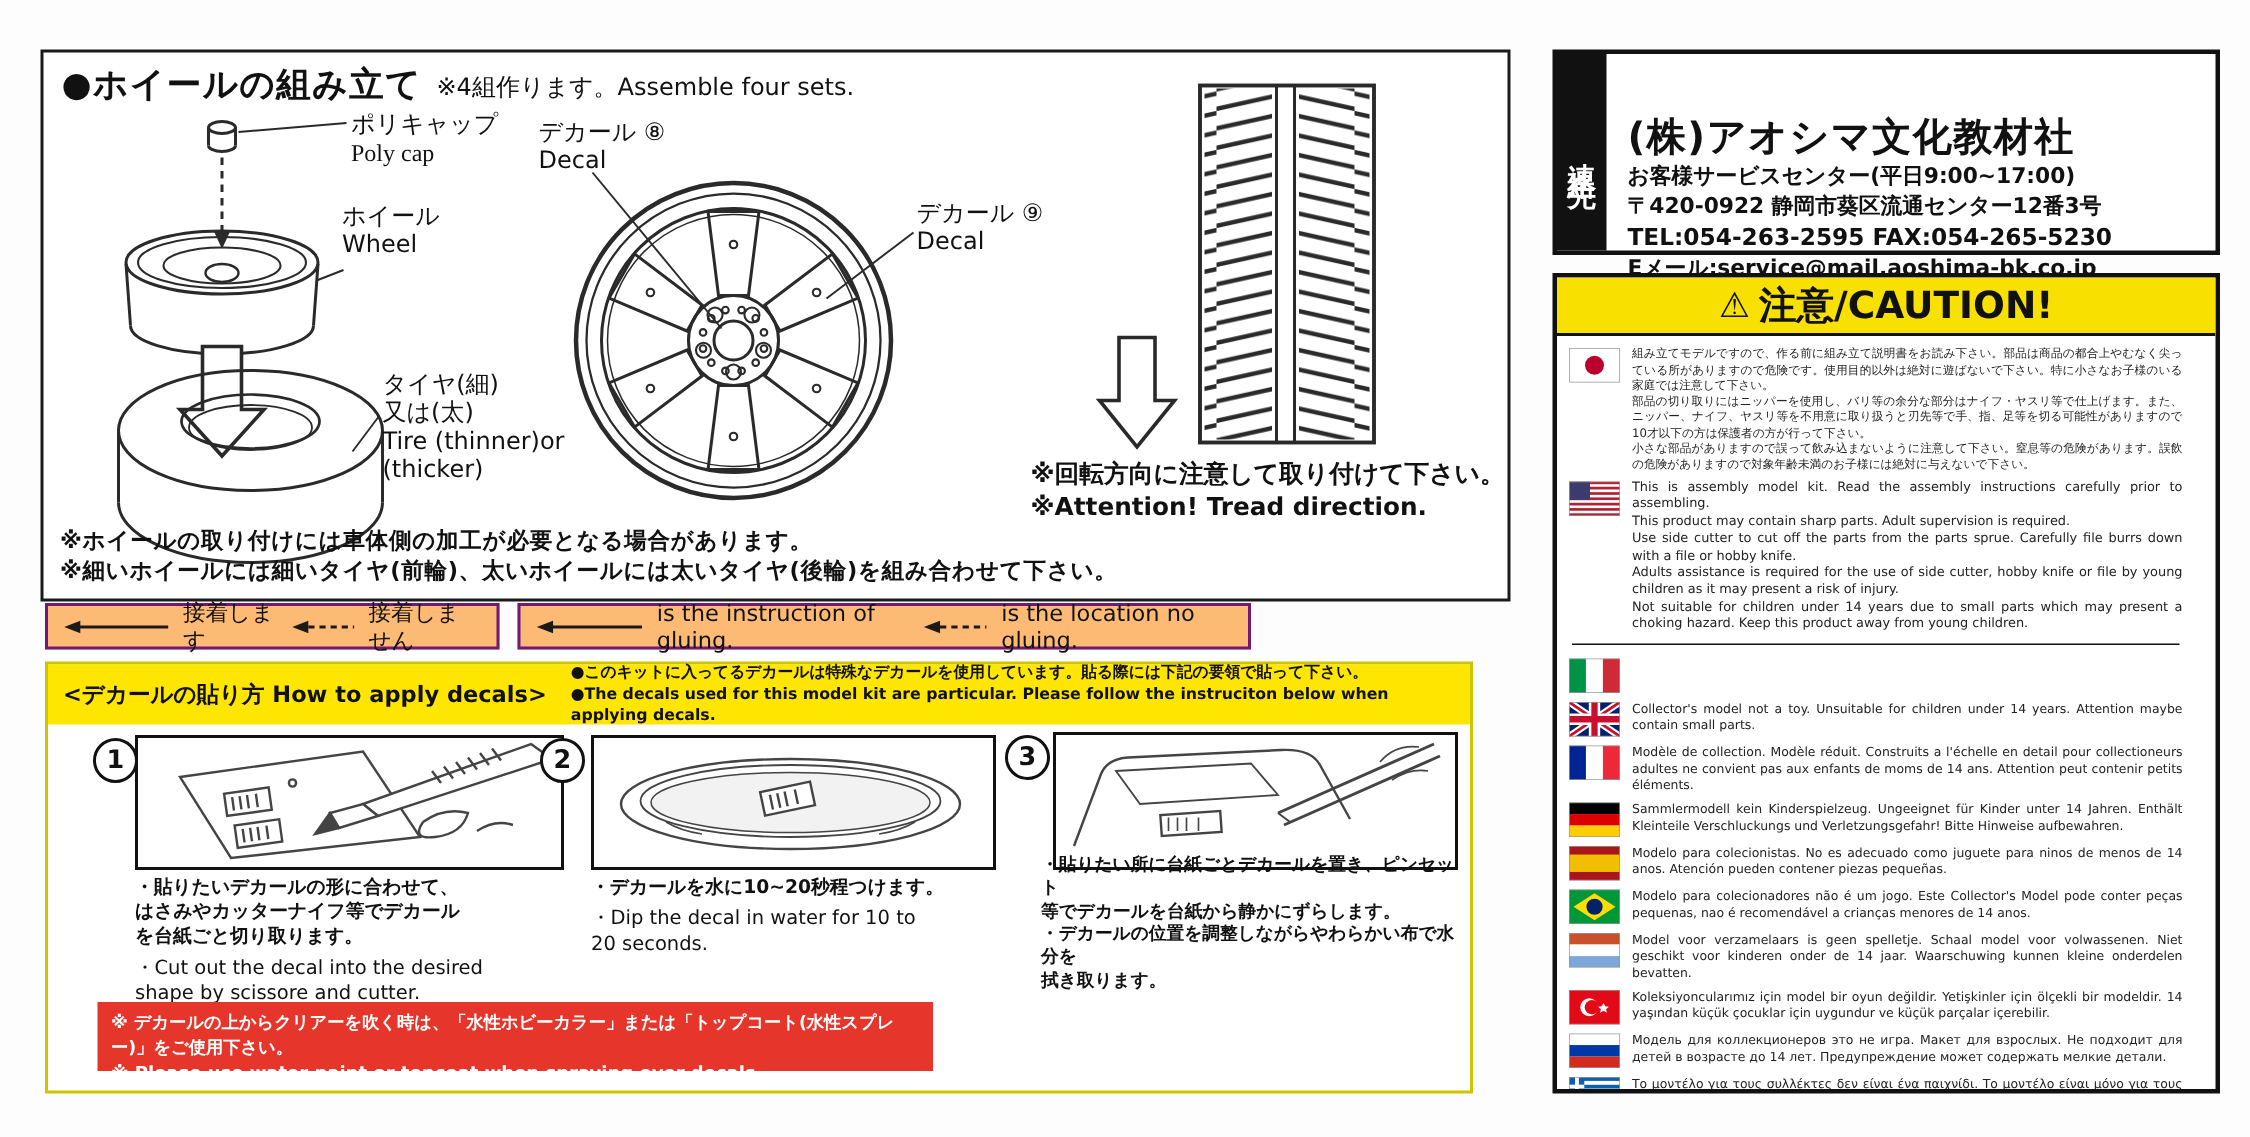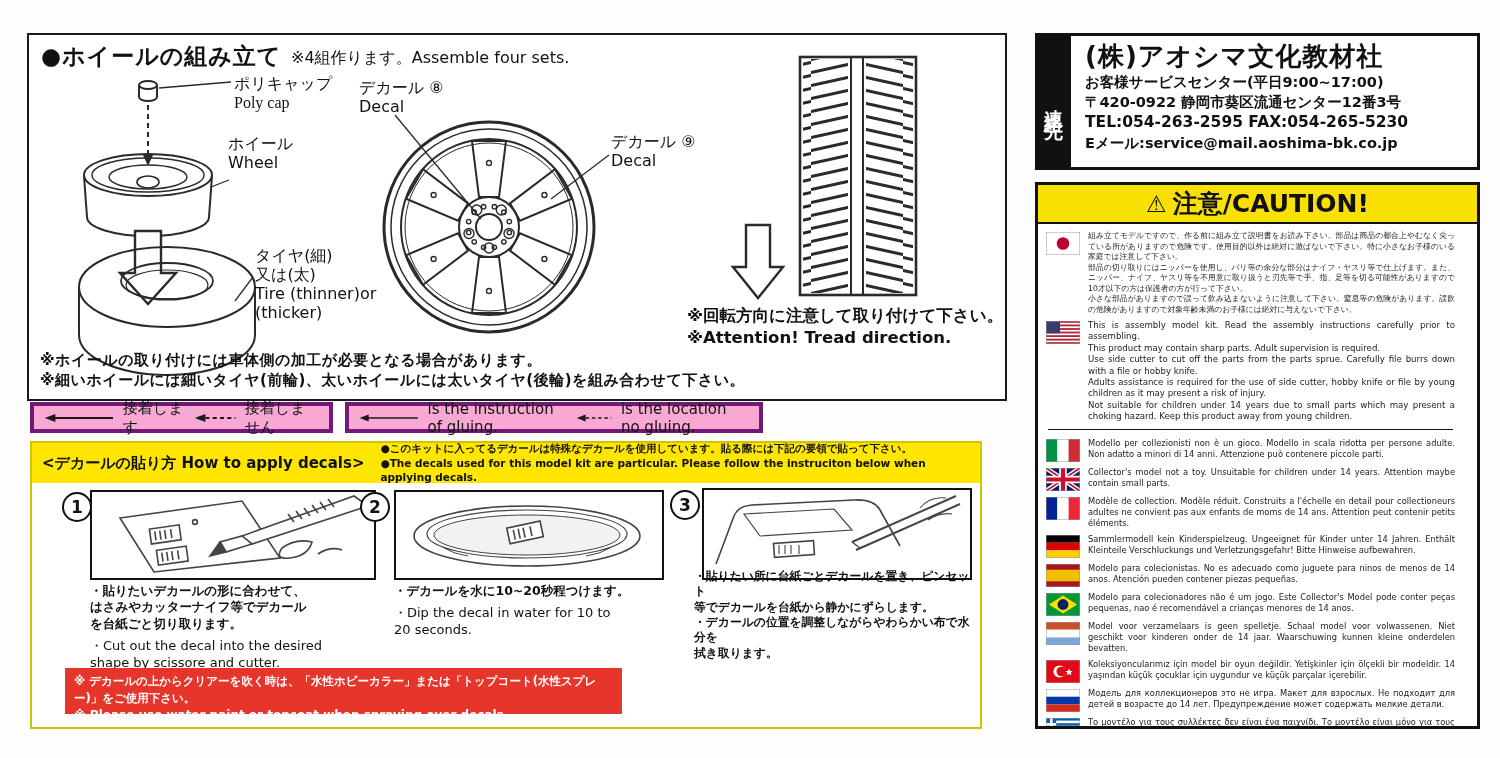--- a/index.html
+++ b/index.html
@@ -11,41 +11,41 @@
   .pre{white-space:pre-line;}
   
   .assembly-box{position:absolute;left:27px;top:33px;width:976px;height:364px;border:2px solid #1a1a1a;background:#fff;}
   .assembly-box svg.diagram{position:absolute;left:0;top:0;}
   .asm-title{position:absolute;left:12px;top:6px;font-size:23px;font-weight:bold;letter-spacing:1px;}
   .asm-subtitle{position:absolute;left:262px;top:13px;font-size:16px;}
   .lbl{position:absolute;font-size:16px;line-height:1.18;}
   .asm-note{position:absolute;left:11px;font-size:15px;font-weight:600;letter-spacing:.5px;}
   .tread-note{position:absolute;font-size:16.5px;font-weight:600;}
   
-  .legend{position:absolute;top:402px;height:31px;border:4px solid #701a75;background:#f9a8d4;display:flex;align-items:center;gap:9px;padding:0 10px;box-sizing:border-box;}
+  .legend{position:absolute;top:402px;height:31px;border:2px solid #701a75;background:#fdba74;display:flex;align-items:center;gap:9px;padding:0 10px;box-sizing:border-box;}
   .legend-jp{left:30px;width:303px;}
-  .legend-en{left:345px;width:418px;}
+  .legend-en{left:345px;width:489px;}
   .legend span{font-size:15px;}
   
   .decal-box{position:absolute;left:30px;top:441px;width:952px;height:288px;border:2px solid #cfc400;background:#fff;box-sizing:border-box;}
   .decal-header{position:absolute;left:0;top:0;width:100%;height:40px;background:#ffe600;display:flex;align-items:center;box-sizing:border-box;padding:0 10px;}
   .decal-header-title{font-size:15px;font-weight:bold;white-space:nowrap;}
   .decal-header-notes{margin-left:16px;font-size:10.5px;font-weight:bold;line-height:1.4;}
   .step-num{position:absolute;width:26px;height:26px;border:2px solid #111;border-radius:50%;display:flex;align-items:center;justify-content:center;font-size:17px;font-weight:bold;background:#fff;}
   .step-fig{position:absolute;border:2px solid #111;background:#fff;}
   .step-text{position:absolute;font-size:12.5px;line-height:1.3;font-weight:600;}
   .step-text .en{font-weight:normal;font-size:13px;}
   .decal-warning{position:absolute;left:33px;top:225px;width:557px;height:46px;background:#e6352b;color:#fff;box-sizing:border-box;padding:5px 9px;}
   .decal-warning .l1{font-size:11.5px;font-weight:bold;line-height:1.5;}
   .decal-warning .l2{font-size:12px;font-weight:bold;line-height:1.3;}
   
   .contact-box{position:absolute;left:1035px;top:33px;width:445px;height:137px;border:3px solid #111;background:#fff;display:flex;box-sizing:border-box;}
   .contact-side{width:33px;background:#111;color:#fff;display:flex;align-items:center;justify-content:center;
     writing-mode:vertical-rl;font-size:19px;font-weight:bold;letter-spacing:6px;}
-  .contact-body{flex:1;padding:6px 12px 4px 14px;}
+  .contact-body{flex:1;padding:6px 12px 4px 14px;margin-top:36px;}
   .contact-company{font-size:26px;font-weight:bold;letter-spacing:1px;line-height:1.15;}
   .contact-line{font-size:14.5px;line-height:1.38;font-weight:600;}
   .contact-line.tel{font-size:15.5px;}
   
   .caution-box{position:absolute;left:1035px;top:182px;width:445px;height:547px;border:3px solid #111;background:#fff;box-sizing:border-box;overflow:hidden;}
   .caution-title{height:37px;background:#f8e100;border-bottom:2px solid #111;display:flex;align-items:center;justify-content:center;gap:6px;font-size:25px;font-weight:bold;}
   .caution-title .tri{font-size:23px;}
   .caution-rows{padding:7px 22px 4px 8px;}
   .c-row{display:flex;gap:8px;margin-bottom:5px;align-items:flex-start;}
   .flag{flex:none;width:34px;height:23px;margin-top:1px;}
@@ -344,21 +344,20 @@
 
     <div class="c-div"></div>
 
     <div class="c-row">
       <svg class="flag" viewBox="0 0 34 23">
         <rect width="11.3" height="23" fill="#009246"></rect>
           <rect x="11.3" width="11.3" height="23" fill="#fff"></rect>
           <rect x="22.6" width="11.4" height="23" fill="#CE2B37"></rect>
         <rect width="34" height="23" fill="none" stroke="#999" stroke-width="1"></rect>
       </svg>
-      <div class="c-text">Modello per collezionisti non è un gioco. Modello in scala ridotta per persone adulte. Non adatto a minori di 14 anni. Attenzione può contenere piccole parti.</div>
     </div>
 
     <div class="c-row">
       <svg class="flag" viewBox="0 0 34 23">
         <rect width="34" height="23" fill="#012169"></rect>
         <path d="M0,0 L34,23 M34,0 L0,23" stroke="#fff" stroke-width="4.6"></path>
         <path d="M0,0 L34,23 M34,0 L0,23" stroke="#C8102E" stroke-width="1.8"></path>
         <path d="M17,0 V23 M0,11.5 H34" stroke="#fff" stroke-width="7.6"></path>
         <path d="M17,0 V23 M0,11.5 H34" stroke="#C8102E" stroke-width="4.2"></path>
         <rect width="34" height="23" fill="none" stroke="#999" stroke-width="1"></rect>

